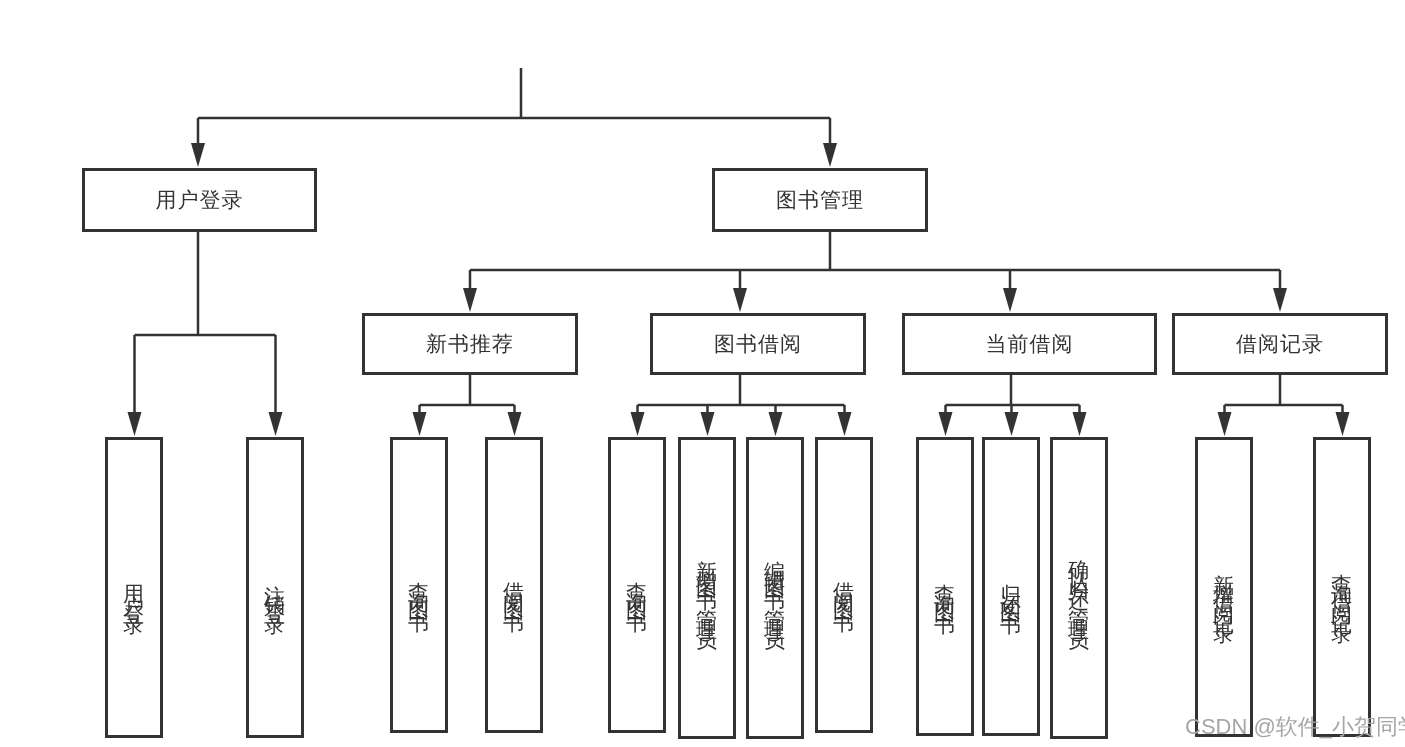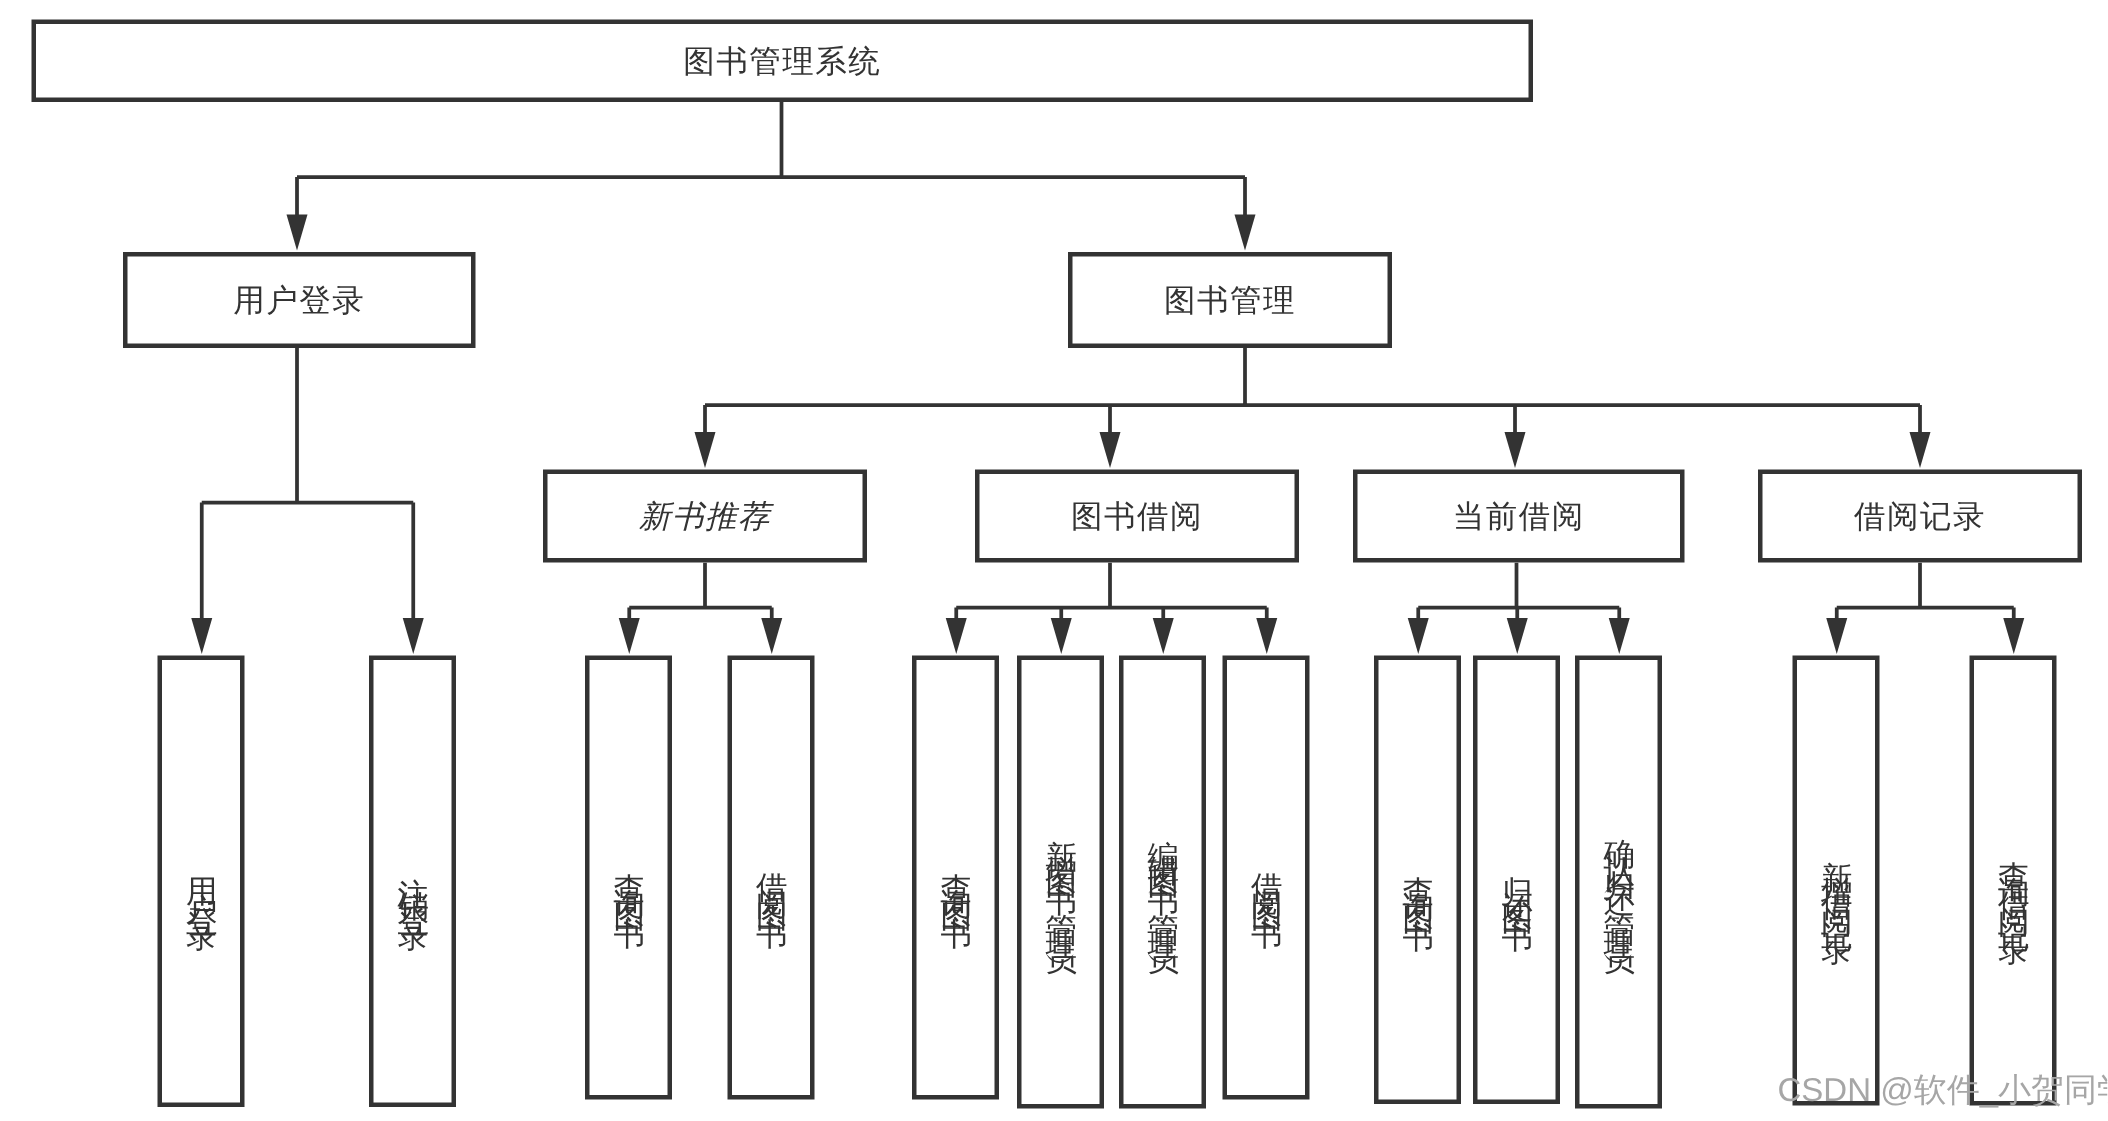--- a/index.html
+++ b/index.html
@@ -95,28 +95,27 @@
       <polygon points="775.5,436 768.5,412 782.5,412"></polygon>
       <polygon points="844.5,436 837.5,412 851.5,412"></polygon>
       <polygon points="945.5,436 938.5,412 952.5,412"></polygon>
       <polygon points="1011.5,436 1004.5,412 1018.5,412"></polygon>
       <polygon points="1079.5,436 1072.5,412 1086.5,412"></polygon>
       <polygon points="1224.5,436 1217.5,412 1231.5,412"></polygon>
       <polygon points="1342.5,436 1335.5,412 1349.5,412"></polygon>
     </g>
   </svg>
 
-  <div class="hbox" style="left:21px; top:13px; width:1001px; height:55px;">图书管理系统</div>
 
   <div class="hbox" style="left:82px; top:168px; width:235px; height:64px;">用户登录</div>
   <div class="hbox" style="left:712px; top:168px; width:216px; height:64px;">图书管理</div>
 
-  <div class="hbox" style="left:362px; top:313px; width:216px; height:62px;font-style:italic;">新书推荐</div>
+  <div class="hbox" style="left:362px; top:313px; width:216px; height:62px;">新书推荐</div>
   <div class="hbox" style="left:632px; top:313px; width:216px; height:62px;margin-left:18px;">图书借阅</div>
-  <div class="hbox" style="left:902px; top:313px; width:221px; height:62px;">当前借阅</div>
+  <div class="hbox" style="left:902px; top:313px; width:255px; height:62px;">当前借阅</div>
   <div class="hbox" style="left:1172px; top:313px; width:216px; height:62px;">借阅记录</div>
 
   <div class="vbox" style="left:105px; top:437px; width:58px; height:301px;">
     <span class="vtext">用户登录</span>
   </div>
   <div class="vbox" style="left:246px; top:437px; width:58px; height:301px;">
     <span class="vtext">注销登录</span>
   </div>
 
   <div class="vbox" style="left:390px; top:437px; width:58px; height:296px;">

